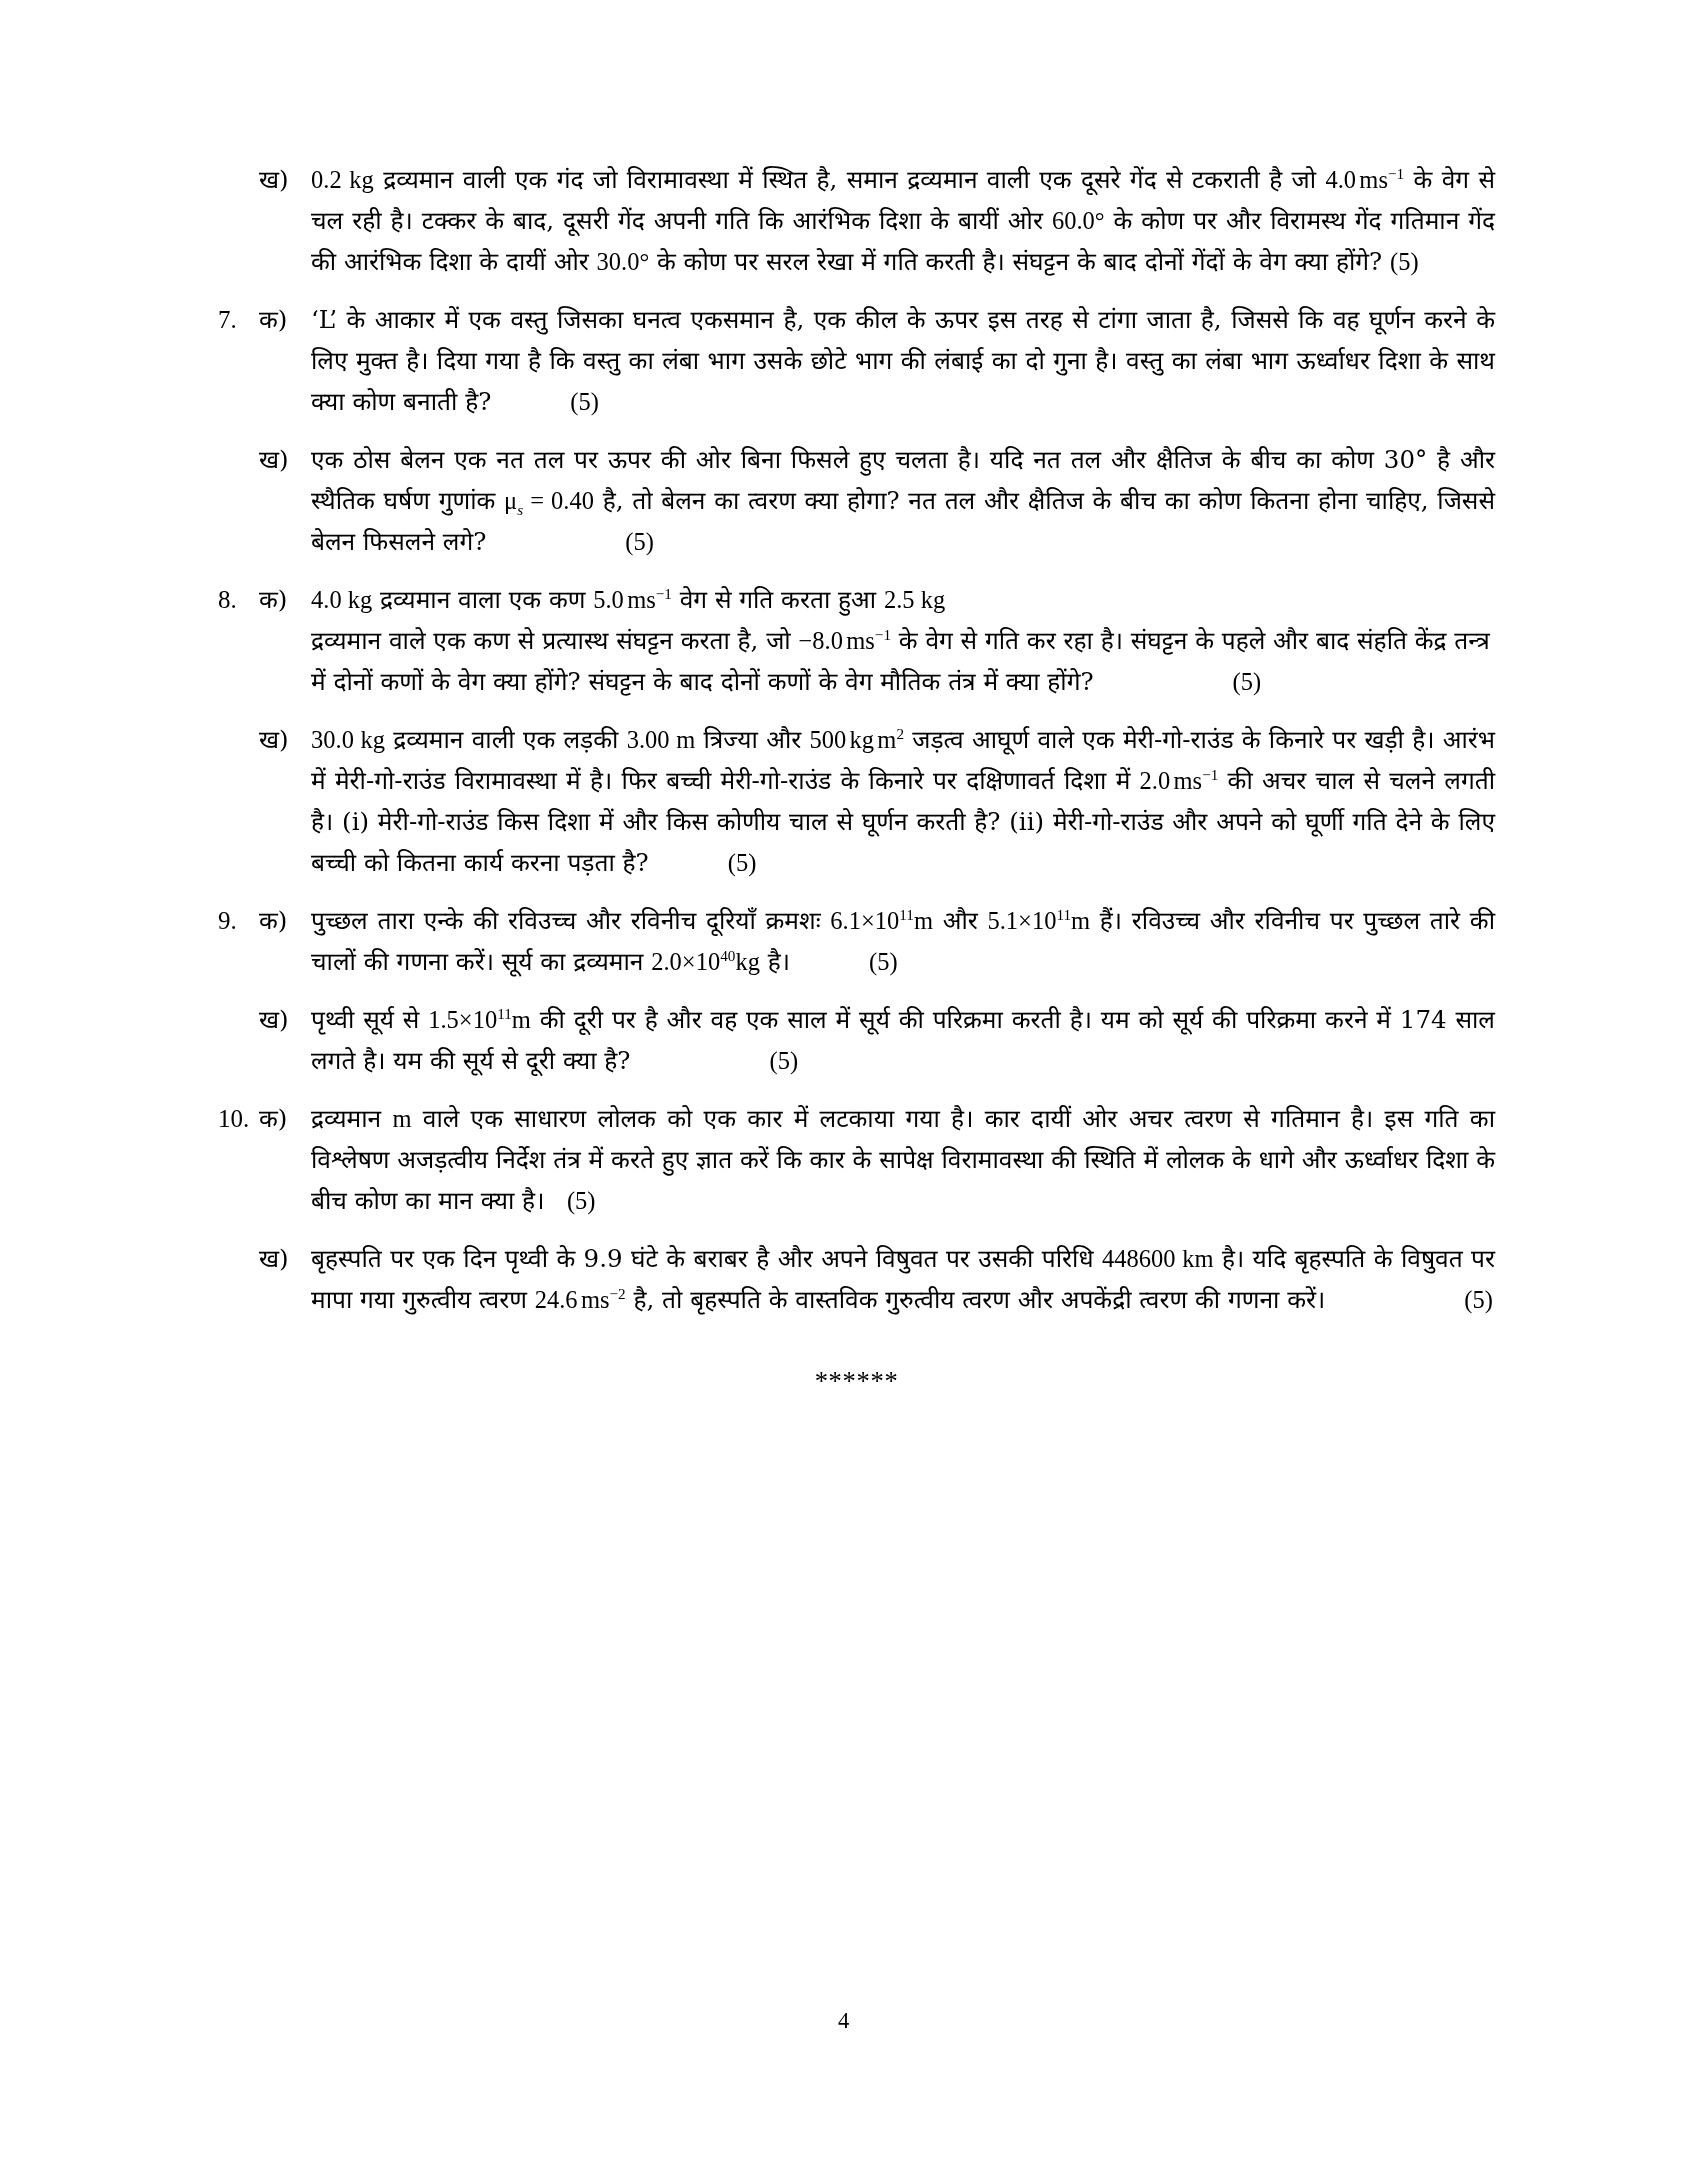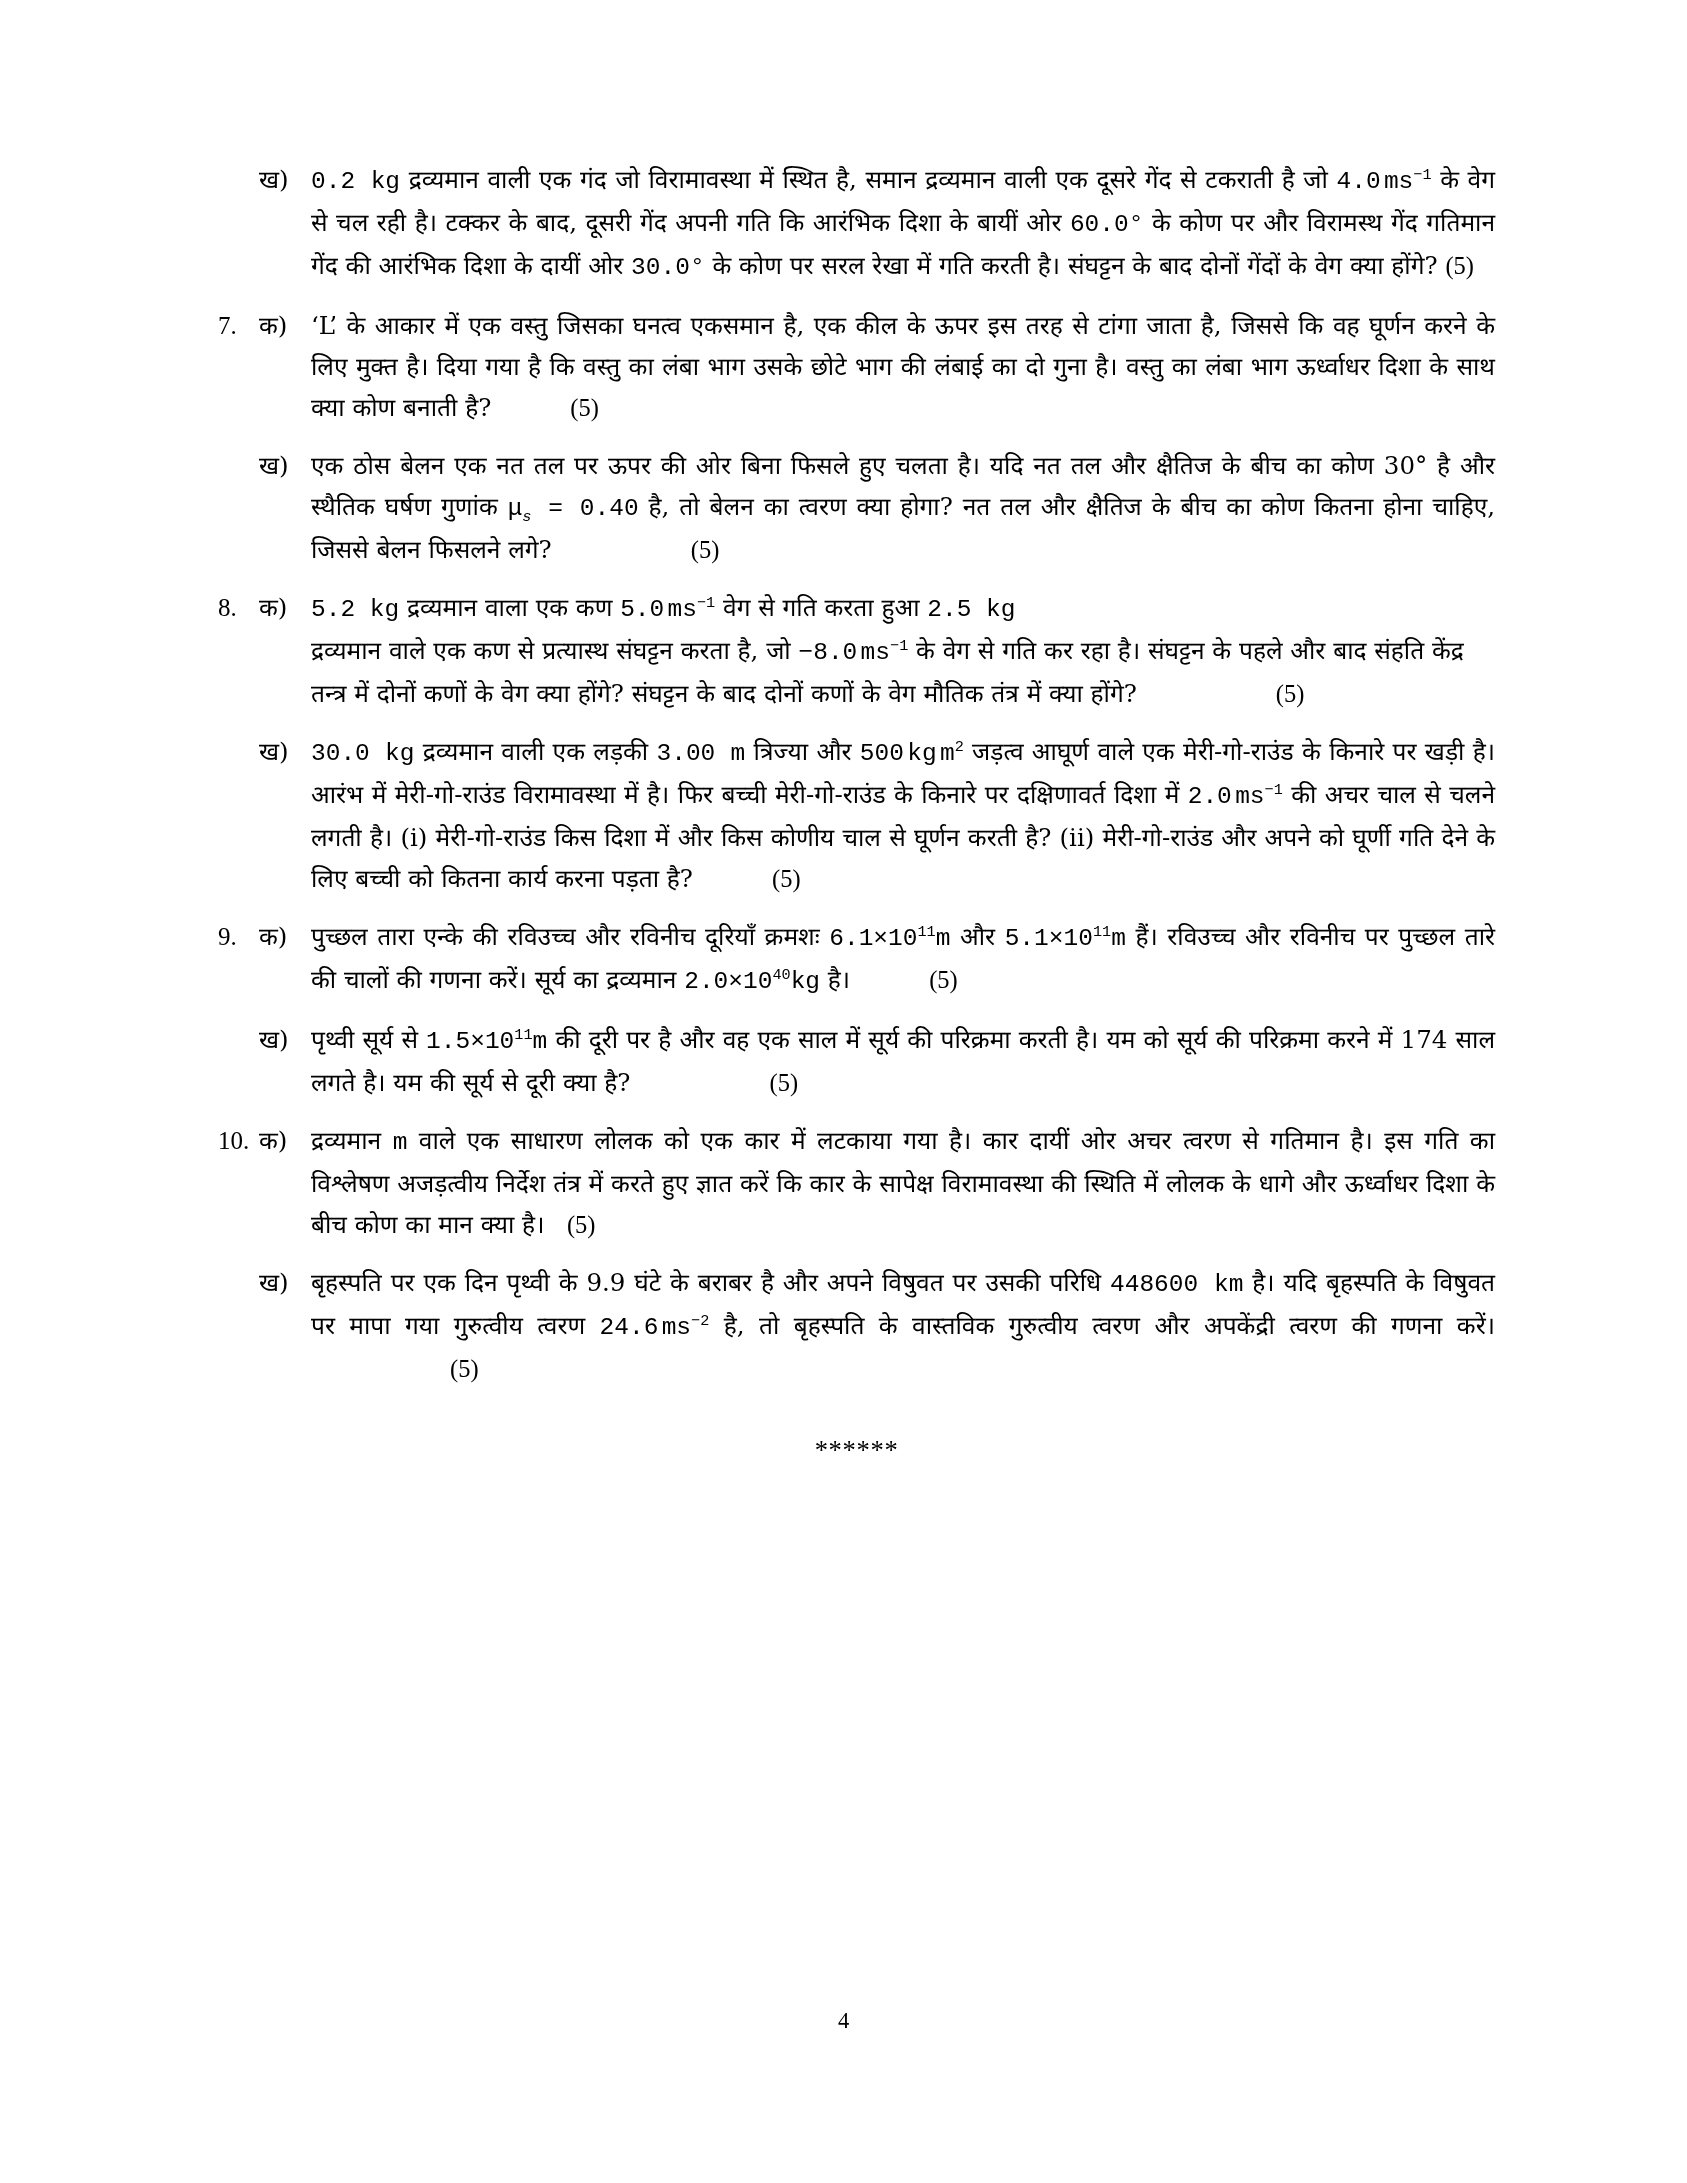--- a/index.html
+++ b/index.html
@@ -59,21 +59,21 @@
     font-family: "DejaVu Serif", "Liberation Serif", serif;
     hyphens: none;
   }
   .qbody.nojust { text-align: left; }
 
   
   .indent-part { margin-left: 41px; }
 
   
   .math {
-    font-family: Liberation Mono, monospace;
+    font-family: Liberation Serif, serif;
     font-style: normal;
     white-space: nowrap;
   }
   sup {
     font-size: 0.62em;
     vertical-align: super;
     line-height: 0;
   }
   sub {
     font-size: 0.62em;
@@ -135,21 +135,21 @@
       <div class="qpart">ख)</div>
       <div class="qbody">
         <span>एक ठोस बेलन एक नत तल पर ऊपर की ओर बिना फिसले हुए चलता है। यदि नत तल और क्षैतिज के बीच का कोण 30° है और स्थैतिक घर्षण गुणांक </span><span class="math">μ<sub>s</sub> = 0.40</span><span> है, तो बेलन का त्वरण क्या होगा? नत तल और क्षैतिज के बीच का कोण कितना होना चाहिए, जिससे बेलन फिसलने लगे?</span><span class="sp-xxl"></span><span class="marks">(5)</span>
       </div>
     </div>
 
     <div class="qblock">
       <div class="qnum">8.</div>
       <div class="qpart">क)</div>
       <div class="qbody nojust">
-        <span class="math">5.2 kg</span><span> द्रव्यमान वाला एक कण </span><span class="math">5.0<span style="display:inline-block;width:3.3px"></span>ms<sup>−1</sup></span><span> वेग से गति करता हुआ </span><span class="math">2.5 kg</span><br>
+        <span class="math">4.0 kg</span><span> द्रव्यमान वाला एक कण </span><span class="math">5.0<span style="display:inline-block;width:3.3px"></span>ms<sup>−1</sup></span><span> वेग से गति करता हुआ </span><span class="math">2.5 kg</span><br>
         <span> द्रव्यमान वाले एक कण से प्रत्यास्थ संघट्टन करता है, जो </span><span class="math">−8.0<span style="display:inline-block;width:3.3px"></span>ms<sup>−1</sup></span><span> के वेग से गति कर रहा है। संघट्टन के पहले और बाद संहति केंद्र तन्त्र में दोनों कणों के वेग क्या होंगे? संघट्टन के बाद दोनों कणों के वेग मौतिक तंत्र में क्या होंगे?</span><span class="sp-xxl"></span><span class="marks">(5)</span>
       </div>
     </div>
 
     <div class="qblock indent-part">
       <div class="qpart">ख)</div>
       <div class="qbody">
         <span class="math">30.0 kg</span><span> द्रव्यमान वाली एक लड़की </span><span class="math">3.00 m</span><span> त्रिज्या और </span><span class="math">500<span style="display:inline-block;width:3.3px"></span>kg<span style="display:inline-block;width:3.3px"></span>m<sup>2</sup></span><span> जड़त्व आघूर्ण वाले एक मेरी-गो-राउंड के किनारे पर खड़ी है। आरंभ में मेरी-गो-राउंड विरामावस्था में है। फिर बच्ची मेरी-गो-राउंड के किनारे पर दक्षिणावर्त दिशा में </span><span class="math">2.0<span style="display:inline-block;width:3.3px"></span>ms<sup>−1</sup></span><span> की अचर चाल से चलने लगती है। (i) मेरी-गो-राउंड किस दिशा में और किस कोणीय चाल से घूर्णन करती है? (ii) मेरी-गो-राउंड और अपने को घूर्णी गति देने के लिए बच्ची को कितना कार्य करना पड़ता है?</span><span class="sp-xl"></span><span class="marks">(5)</span>
       </div>
     </div>

